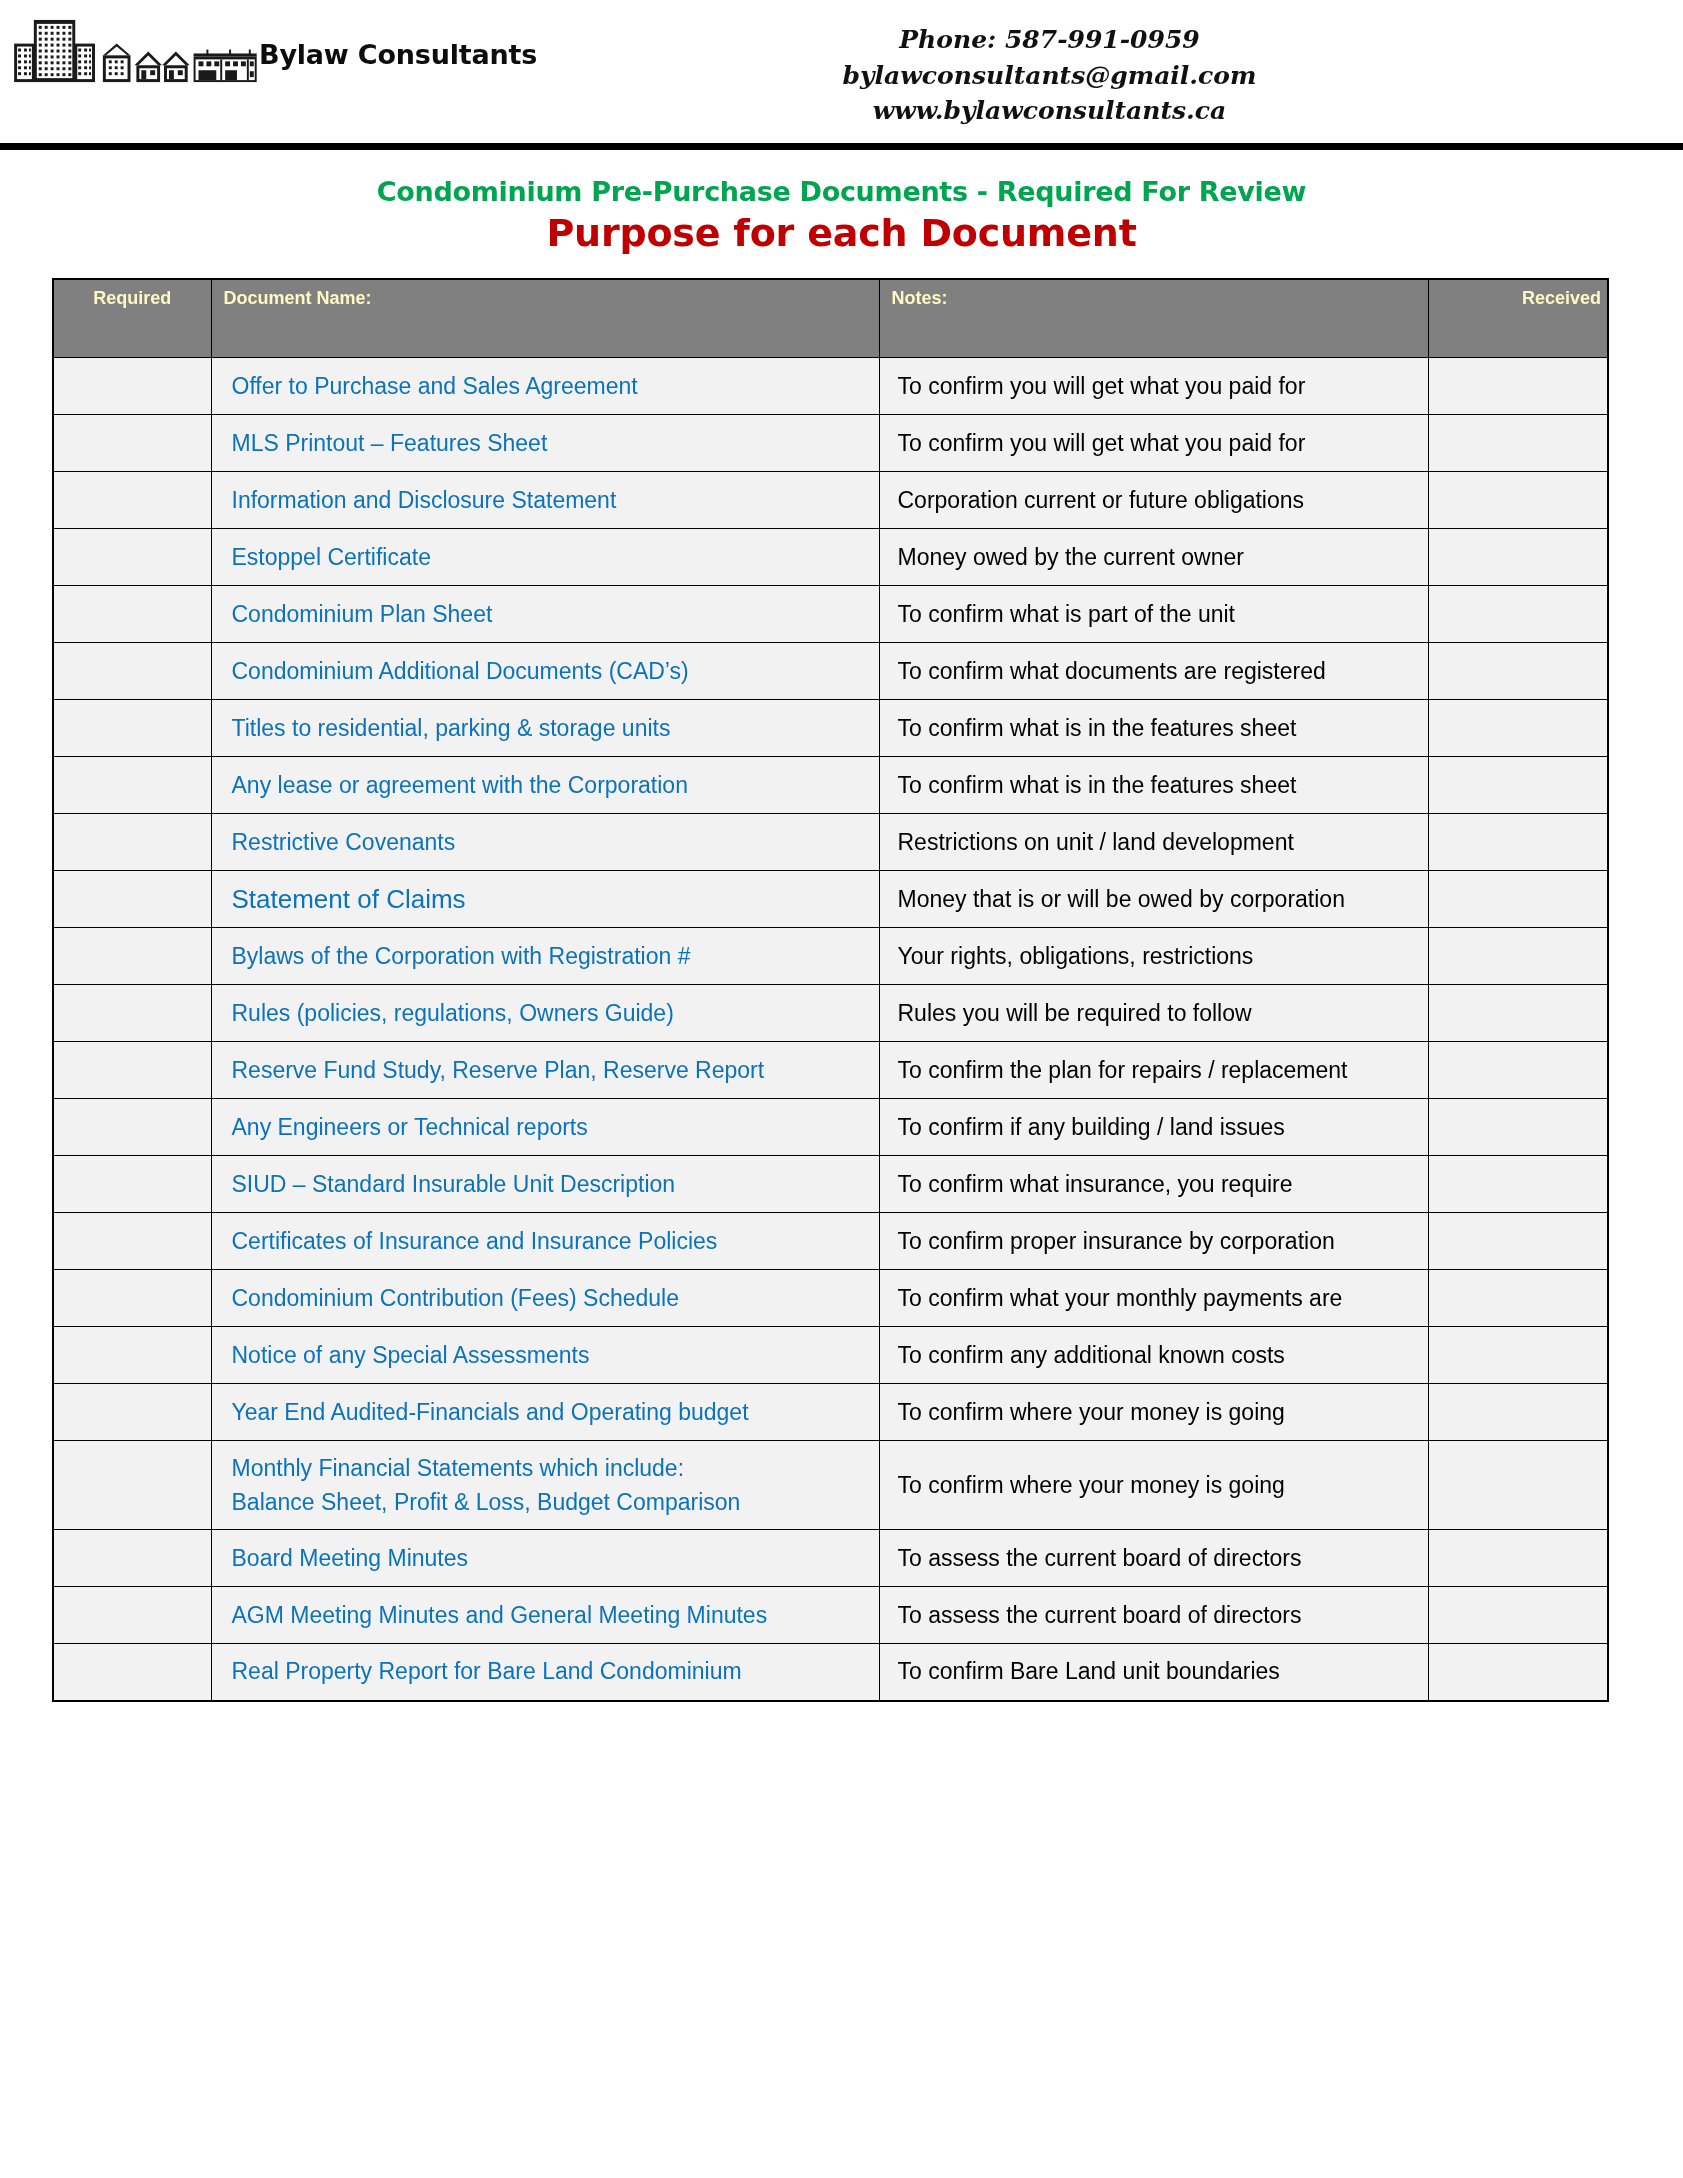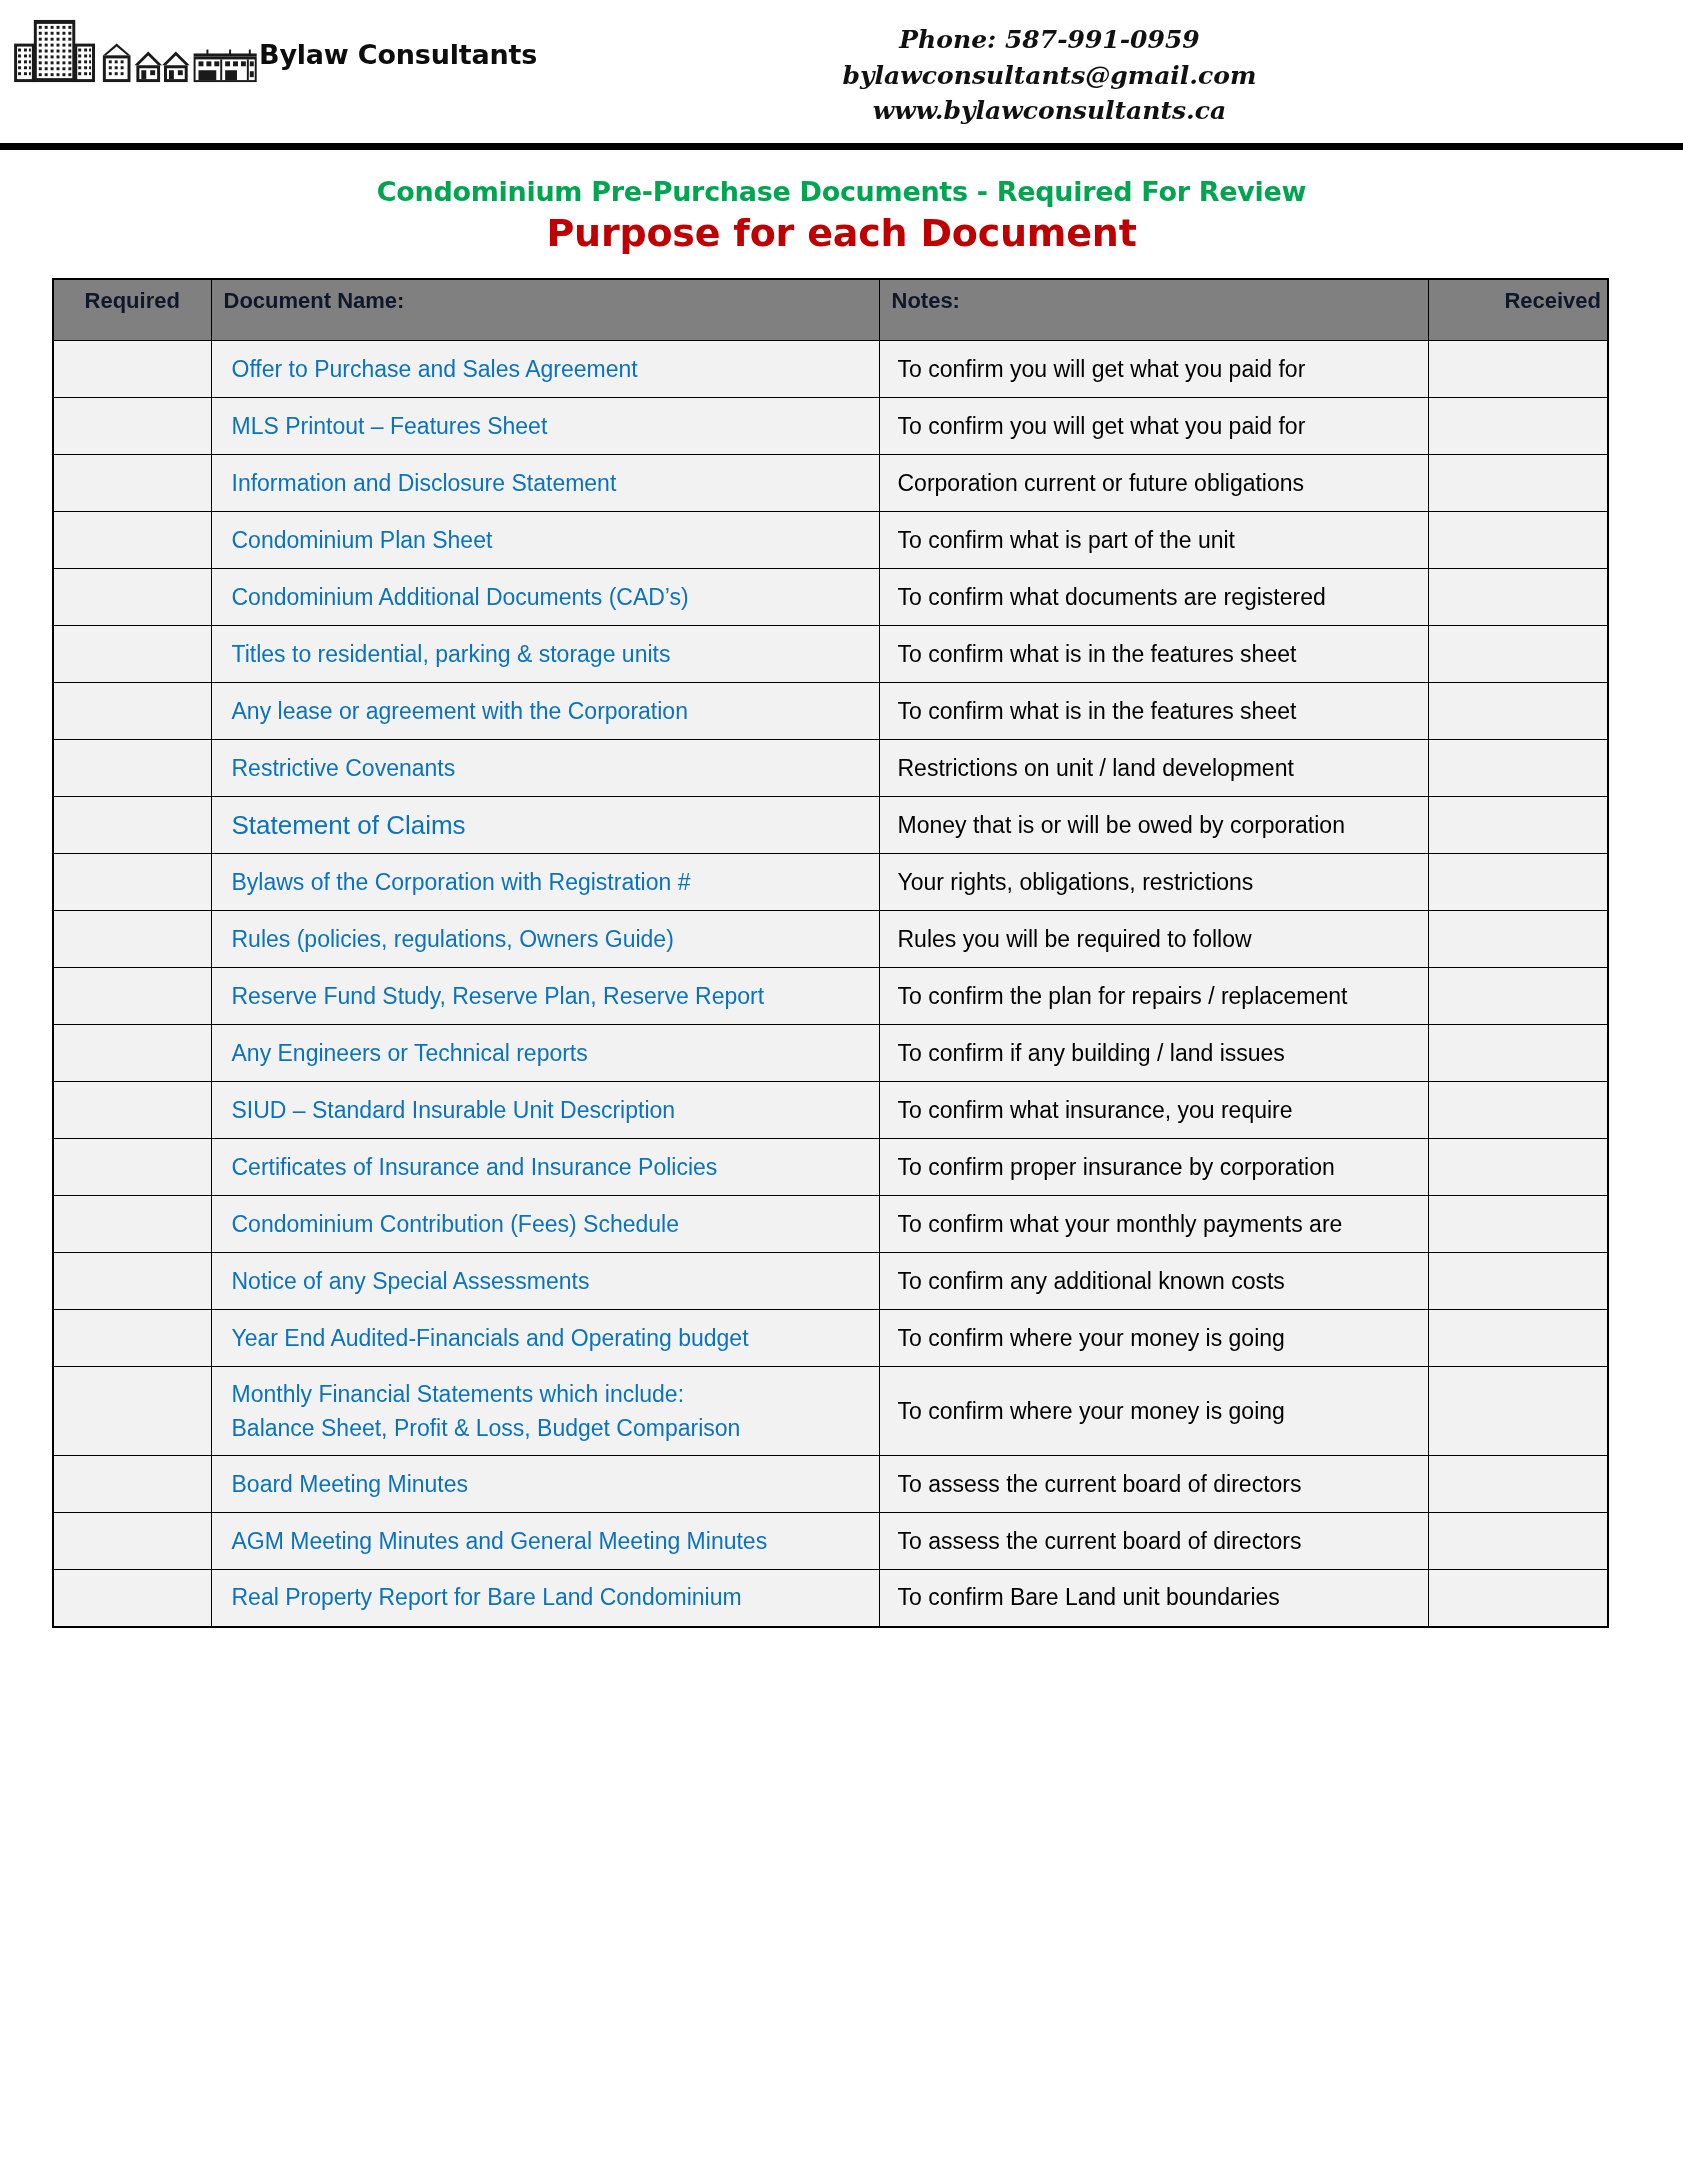--- a/index.html
+++ b/index.html
@@ -98,25 +98,25 @@
     table-layout: fixed;
     border: 2px solid #000000;
   }
   table.doc-table col.c-required { width: 158px; }
   table.doc-table col.c-name     { width: 668px; }
   table.doc-table col.c-notes    { width: 549px; }
   table.doc-table col.c-received { width: 180px; }
 
   thead th {
     background: #808080;
-    color: #0f172a;
+    color: #fef9c3;
     font-family: "Liberation Sans", sans-serif;
     font-weight: bold;
-    font-size: 22px;
-    height: 61px;
+    font-size: 18px;
+    height: 78px;
     vertical-align: top;
     padding: 8px 12px 0 12px;
     border: 1px solid #000000;
     text-align: left;
     box-sizing: border-box;
   }
   thead th.th-required { text-align: center; padding-left: 6px; padding-right: 6px;}
   thead th.th-received { text-align: right; padding-left: 22px; padding-right: 6px;}
 
   tbody td {
@@ -361,20 +361,26 @@
           <td class="cell-received"></td>
         </tr>
         <tr>
           <td class="cell-required"></td>
           <td class="cell-name">Information and Disclosure Statement</td>
           <td class="cell-notes">Corporation current or future obligations</td>
           <td class="cell-received"></td>
         </tr>
         <tr>
           <td class="cell-required"></td>
+          <td class="cell-name">Estoppel Certificate</td>
+          <td class="cell-notes">Money owed by the current owner</td>
+          <td class="cell-received"></td>
+        </tr>
+        <tr>
+          <td class="cell-required"></td>
           <td class="cell-name">Condominium Plan Sheet</td>
           <td class="cell-notes">To confirm what is part of the unit</td>
           <td class="cell-received"></td>
         </tr>
         <tr>
           <td class="cell-required"></td>
           <td class="cell-name">Condominium Additional Documents (CAD’s)</td>
           <td class="cell-notes">To confirm what documents are registered</td>
           <td class="cell-received"></td>
         </tr>

